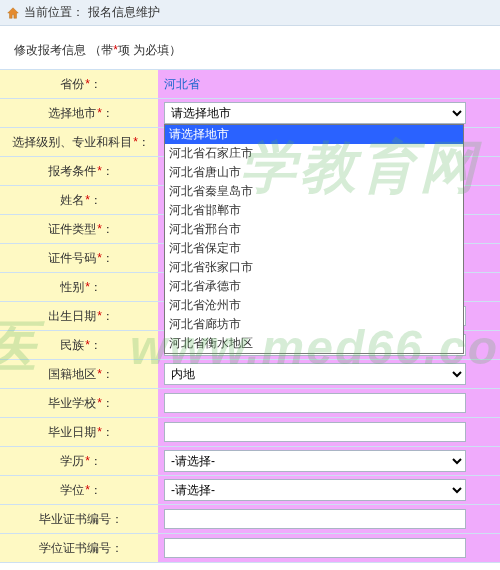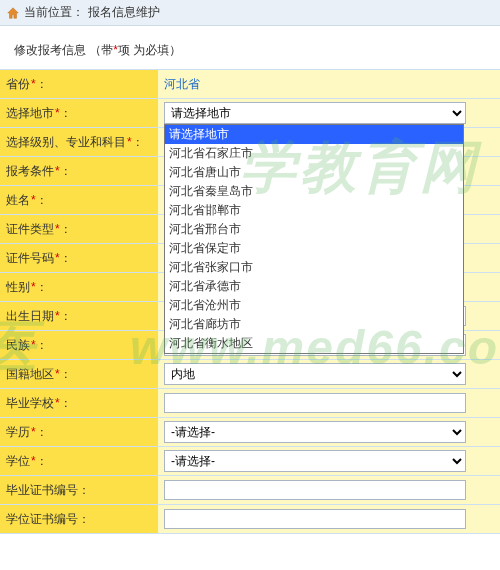--- a/index.html
+++ b/index.html
@@ -35,30 +35,30 @@
   .form-table {
     width: 100%;
     border-collapse: collapse;
   }
   .form-table tr {
     border-top: 1px solid #cde0f2;
     border-bottom: 1px solid #cde0f2;
   }
   .form-table td.label {
     width: 150px;
-    text-align: left;
+    text-align: center;
     padding: 3px 2px 3px 6px;
-    background: #fde047;
+    background: #fef9c3;
     color: #333;
     vertical-align: middle;
     height: 22px;
   }
   .form-table td.field {
     padding: 2px 6px 2px 6px;
-    background: #fef9c3;
+    background: #f0abfc;
   }
   .form-table td.label .red { margin-left: 1px; }
   input[type=text], select {
     width: 296px;
     height: 18px;
     border: 1px solid #a9b5c4;
     font-size: 12px;
     padding: 0 2px;
     background: #fff;
     font-family: inherit;
@@ -186,20 +186,24 @@
   </tr>
   <tr>
     <td class="label"><span>国籍地区</span><span class="red">*</span><span>：</span></td>
     <td class="field"><select><option>内地</option></select></td>
   </tr>
   <tr>
     <td class="label"><span>毕业学校</span><span class="red">*</span><span>：</span></td>
     <td class="field"><input type="text" value="" style=""></td>
   </tr>
   <tr>
+    <td class="label"><span>毕业日期</span><span class="red">*</span><span>：</span></td>
+    <td class="field"><input type="text" value="" style=""></td>
+  </tr>
+  <tr>
     <td class="label"><span>学历</span><span class="red">*</span><span>：</span></td>
     <td class="field"><select><option>-请选择-</option></select></td>
   </tr>
   <tr>
     <td class="label"><span>学位</span><span class="red">*</span><span>：</span></td>
     <td class="field"><select><option>-请选择-</option></select></td>
   </tr>
   <tr>
     <td class="label"><span>毕业证书编号：</span></td>
     <td class="field"><input type="text" value="" style=""></td>

